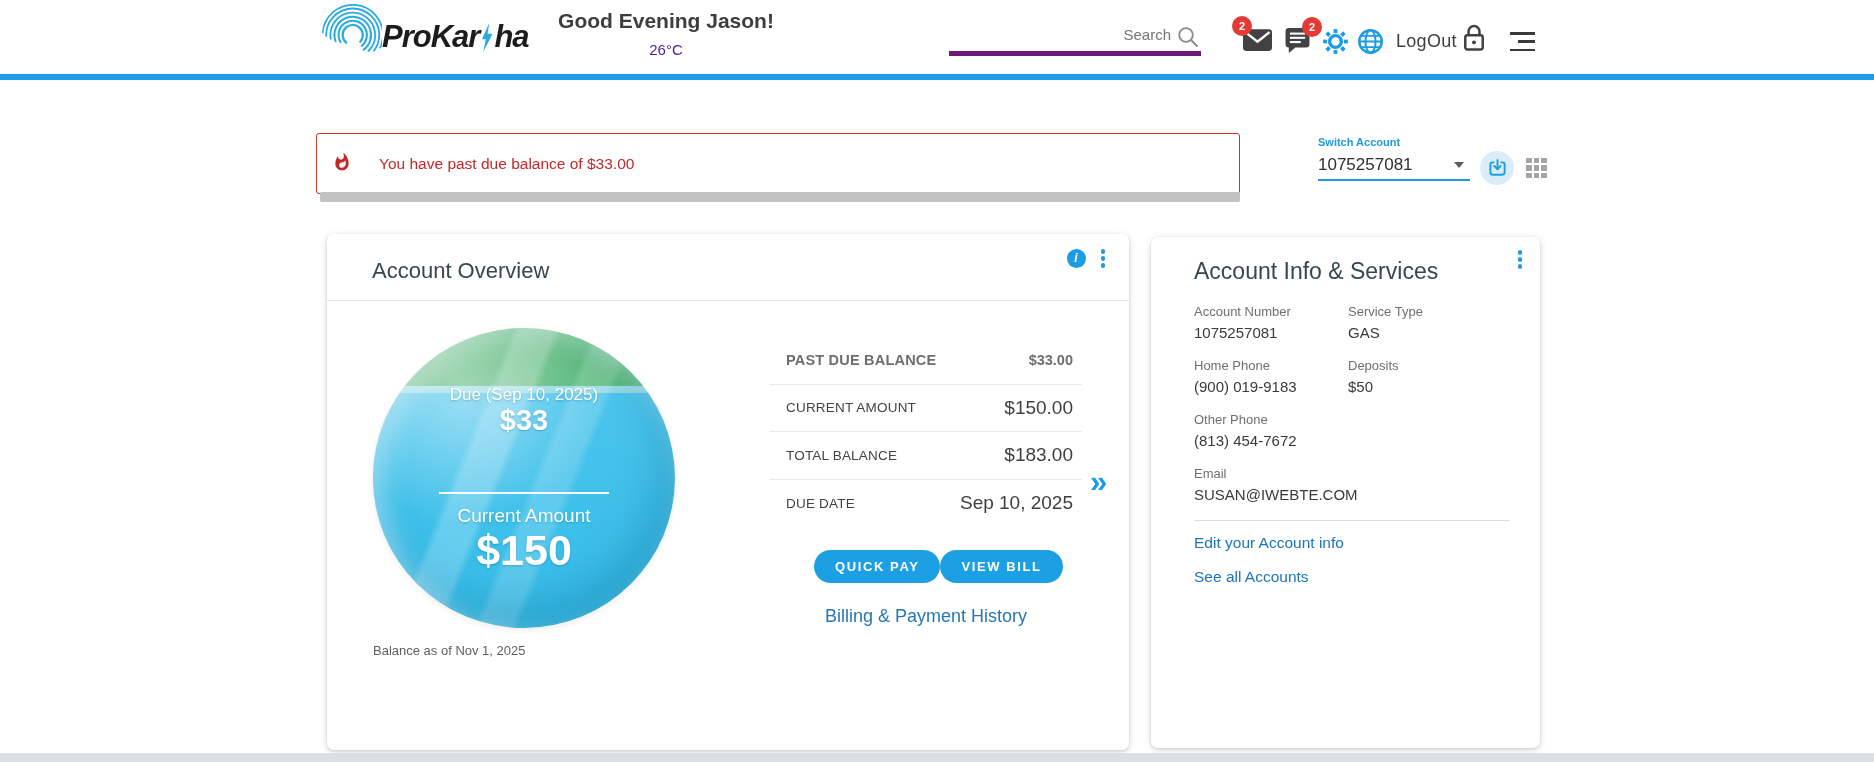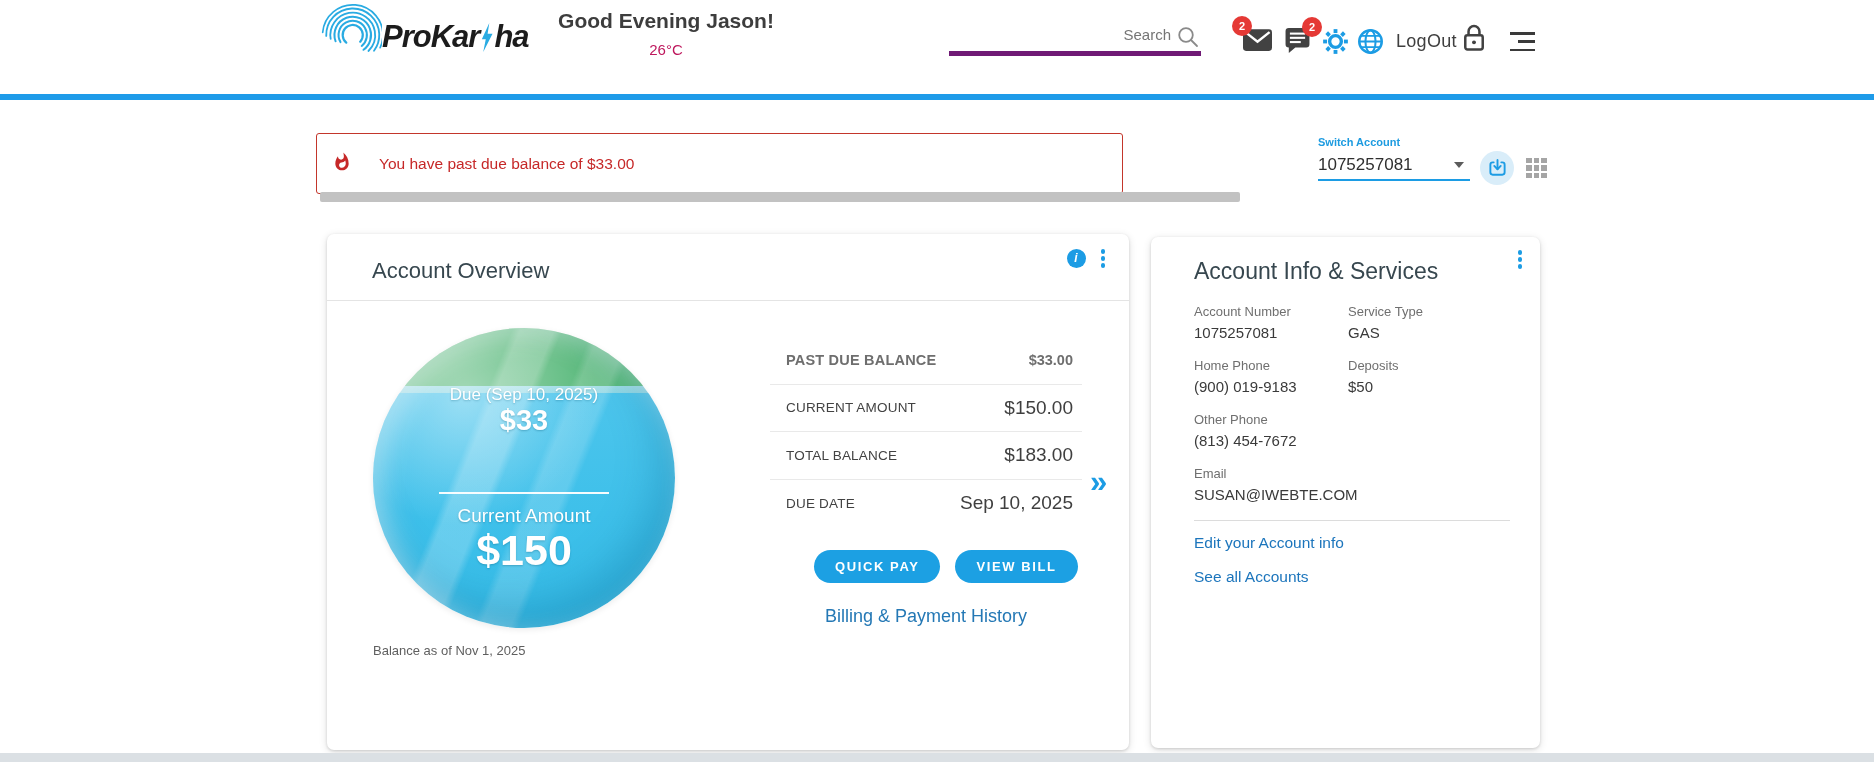--- a/index.html
+++ b/index.html
@@ -1,47 +1,47 @@
 <!DOCTYPE html>
 <html><head>
 <meta charset="utf-8">
 <style>
   * { margin:0; padding:0; box-sizing:border-box; }
   html,body { width:1874px; height:762px; }
   body { font-family:"Liberation Sans","DejaVu Sans",sans-serif; background:#ffffff; overflow:hidden; }
   .page { position:relative; width:1874px; height:762px; background:#ffffff; }
 
   
-  .header { position:absolute; top:0; left:0; width:1874px; height:100px; background:#fff; border-bottom:6px solid #1E9BE9; }
+  .header { position:absolute; top:0; left:0; width:1874px; height:80px; background:#fff; border-bottom:6px solid #1E9BE9; }
   .logo { position:absolute; left:318px; top:4px; display:flex; align-items:center; height:66px; }
   .logo-text { font-size:31px; font-weight:bold; font-style:italic; color:#1c1c1c; letter-spacing:-1px; display:flex; align-items:center; }
   .logo-bolt { margin:0 1px; display:flex; align-items:center; }
   .greeting { position:absolute; left:556px; top:9px; width:220px; text-align:center; }
   .greeting-main { font-size:21px; font-weight:600; color:#3d3d3d; }
-  .greeting-temp { font-size:15px; color:#be185d; margin-top:8px; }
+  .greeting-temp { font-size:15px; color:#4c1d95; margin-top:8px; }
   .search-wrap { position:absolute; left:949px; top:22px; width:252px; }
   .search-input { width:100%; border:none; outline:none; border-bottom:5px solid #701a75; font-size:15px; color:#555; padding:4px 30px 8px 2px; font-family:inherit; background:transparent;text-align:right; }
   .search-input::placeholder { color:#757575; opacity:1; }
   .search-icon { position:absolute; right:2px; top:4px; }
   .hicon { position:absolute; cursor:pointer; }
   .badge { position:absolute; width:20px; height:20px; border-radius:50%; background:#E53935; color:#fff; font-size:11px; font-weight:bold; display:flex; align-items:center; justify-content:center; }
   .mail-wrap { left:1243px; top:29px; }
   .mail-badge { top:-13px; left:-11px; }
   .chat-wrap { left:1284px; top:28px; }
   .chat-badge { top:-11px; right:-11px; }
   .gear-wrap { left:1322px; top:28px; }
   .globe-wrap { left:1357px; top:28px; }
   .logout { position:absolute; left:1396px; top:31px; font-size:18px; color:#3f3f3f; letter-spacing:.3px; cursor:pointer; }
   .lock-wrap { left:1462px; top:23px; }
   .burger { position:absolute; left:1510px; top:32px; width:25px; cursor:pointer; }
   .burger span { display:block; height:2.6px; background:#3a3a3a; margin-bottom:5.8px; }
   .burger span:nth-child(2) { width:17px; margin-left:auto; }
 
   
-  .alert { position:absolute; left:316px; top:133px; width:807px; height:61px; border:1.5px solid #C3362B; border-radius:3px; background:#fff; display:flex; align-items:center; padding-left:15px; }
+  .alert { position:absolute; left:316px; top:133px; width:924px; height:61px; border:1.5px solid #C3362B; border-radius:3px; background:#fff; display:flex; align-items:center; padding-left:15px; }
   .alert-text { margin-left:27px; font-size:15.5px; color:#C62828; }
   .hscrollbar { position:absolute; left:320px; top:192px; width:920px; height:10px; background:#c2c2c2; border-radius:2px; z-index:3; cursor:pointer; }
 
   
   .switch { position:absolute; left:1318px; top:136px; }
   .switch-label { font-size:11px; color:#1D9BE0; font-weight:600; }
   .switch-row { display:flex; align-items:center; margin-top:3px; }
   .acct-select { width:152px; display:flex; align-items:center; justify-content:space-between; border-bottom:2px solid #1C9CE4; padding-bottom:4px; cursor:pointer; }
   .acct-value { font-size:17px; color:#2f2f2f; }
   .dd-arrow { width:0; height:0; border-left:5.5px solid transparent; border-right:5.5px solid transparent; border-top:6px solid #5c5c5c; margin-right:6px; }
@@ -77,21 +77,21 @@
   .sp-cur-amount { position:absolute; top:198px; width:100%; font-size:43px; font-weight:bold; }
   .co-asof { position:absolute; left:46px; top:409px; font-size:13px; color:#5f5f5f; }
 
   .co-table { position:absolute; left:443px; top:103px; width:312px; }
   .co-row { height:47.5px; display:flex; align-items:center; justify-content:space-between; padding:0 9px 0 16px; border-bottom:1px solid #e9e9e9; }
   .co-row:last-child { border-bottom:none; }
   .co-row .lbl { font-size:13.5px; color:#424242; letter-spacing:.2px;text-align:right; }
   .co-row .val { font-size:19px; color:#3f3f3f; }
   .co-row.first .lbl, .co-row.first .val { font-weight:bold; color:#6e6e6e; font-size:14.5px; }
   .co-chevrons { position:absolute; left:763px; top:232px; font-size:31px; font-weight:bold; color:#1C9CE4; cursor:pointer; line-height:1; }
-  .co-buttons { position:absolute; left:487px; top:316px; display:flex; gap:15px; }
+  .co-buttons { position:absolute; left:487px; top:316px; display:flex; gap:0; }
   .btn { height:33px; padding:0 21px; border:none; border-radius:17px; background:#1CA0E3; color:#fff; font-size:13px; font-weight:bold; letter-spacing:1.6px; font-family:inherit; cursor:pointer; }
   .co-billing-link { position:absolute; left:443px; top:372px; width:312px; text-align:center; font-size:18px; color:#2478B5; cursor:pointer; }
 
   
   .ai-kebab { position:absolute; top:11px; right:16px; }
   .ai-title { font-size:23px; color:#37474F; margin-bottom:19px; }
   .ai-address { display:flex; gap:17px; margin-bottom:34px; }
   .ai-address-lines div { font-size:15px; font-weight:bold; color:#333; line-height:23.5px; }
   .fgroup { margin-bottom:17px; }
   .fgroup .flabel { font-size:13px; color:#6f6f6f; margin-bottom:5px; }

